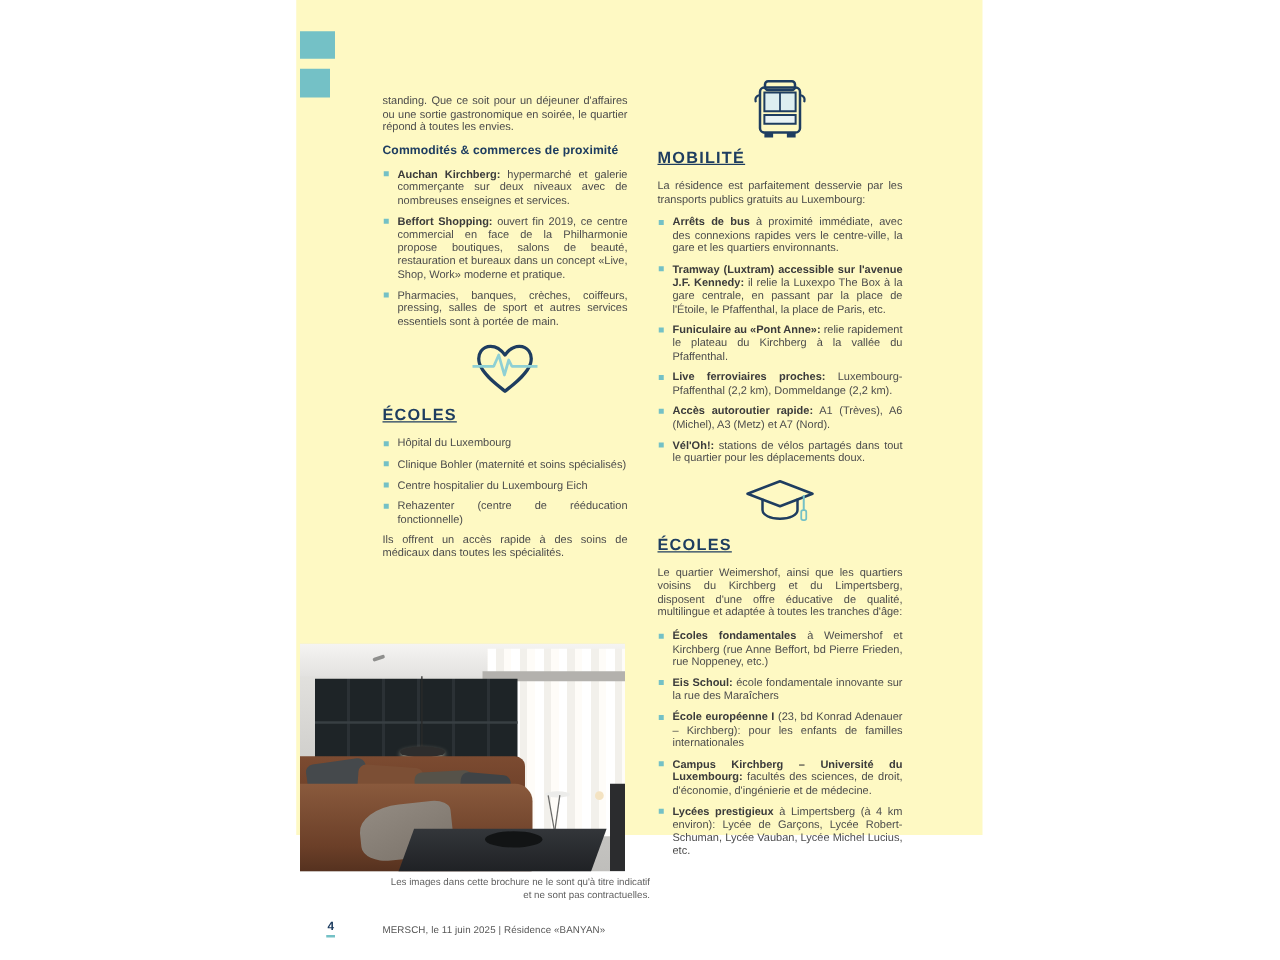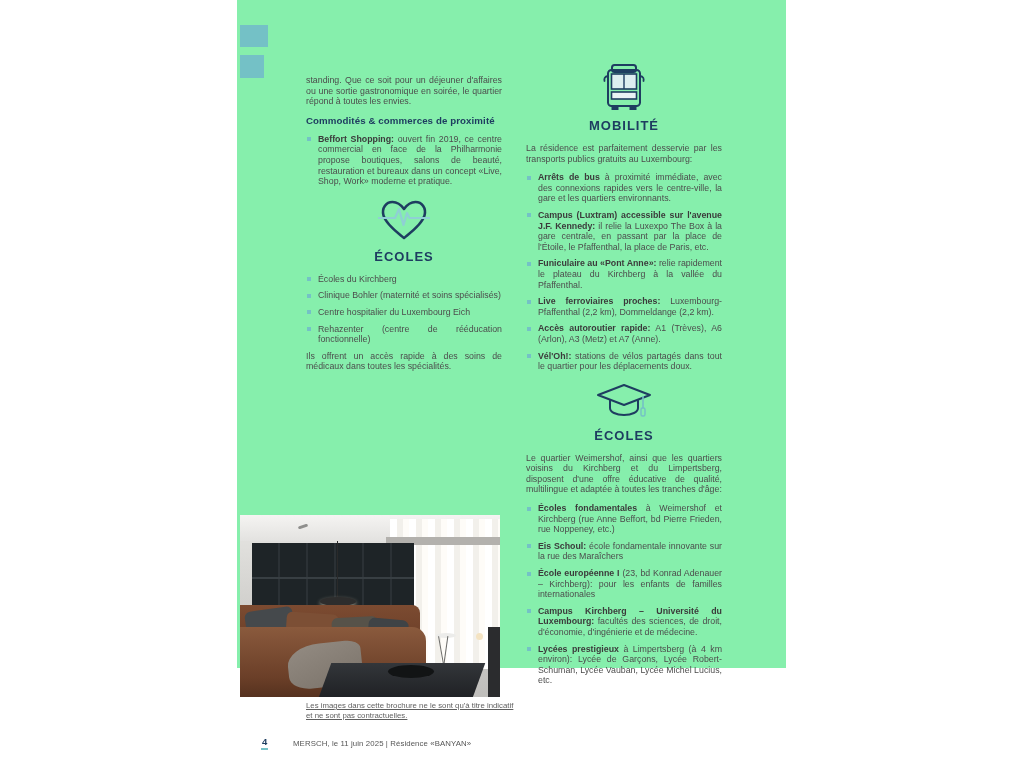--- a/index.html
+++ b/index.html
@@ -3,33 +3,33 @@
 <meta charset="utf-8">
 <style>
   html,body{margin:0;padding:0;}
   body{
     width:1024px;height:768px;position:relative;overflow:hidden;
     background:#ffffff;
     font-family:"Liberation Sans","DejaVu Sans",sans-serif;
   }
   .page{
     position:absolute;left:237px;top:0;width:549px;height:668px;
-    background:#86efac;
+    background:#fef9c3;
   }
   .deco-sq{position:absolute;background:#74c1c6;}
   .deco-sq.s1{left:3px;top:25px;width:28px;height:22px;}
   .deco-sq.s2{left:3px;top:55px;width:24px;height:23px;}
 
   .col{position:absolute;width:196px;}
   .col-left{left:69px;top:75px;}
   .col-right{left:289px;top:62px;}
 
   .body-p{font-size:8.8px;line-height:10.6px;color:#4c4c4c;text-align:justify;margin:0 0 8px 0;}
   .subheading{font-size:9.7px;font-weight:bold;color:#1e3d60;margin:5px 0 8px 0;letter-spacing:.1px;}
-  .section-head{font-size:13px;font-weight:bold;letter-spacing:1px;color:#1e3d60;text-align:center;margin:3px 0 10px 0;}
+  .section-head{font-size:13px;font-weight:bold;letter-spacing:1px;color:#1e3d60;margin:3px 0 10px 0;text-decoration:underline;}
   .icon-wrap{display:flex;justify-content:center;margin:10px 0 6px 0;}
 
   ul.bullets{list-style:none;margin:0 0 2px 0;padding:0;}
   ul.bullets li{
     position:relative;padding-left:12px;margin:0 0 6px 0;
     font-size:8.8px;line-height:10.6px;color:#4c4c4c;text-align:justify;
   }
   ul.bullets li::before{
     content:'';position:absolute;left:1px;top:3.5px;width:4px;height:4px;background:#74c1c6;
   }
@@ -65,57 +65,59 @@
   .ph-cushion3{left:92px;top:102px;width:46px;height:28px;background:#565249;border-radius:6px;transform:rotate(-3deg);}
   .ph-cushion4{left:128px;top:104px;width:40px;height:26px;background:#3f4346;border-radius:6px;transform:rotate(5deg);}
   .ph-throw{left:48px;top:128px;width:74px;height:44px;background:linear-gradient(160deg,#938b82,#7b736a);border-radius:45% 20% 35% 30%;transform:rotate(-6deg);}
   .ph-table{left:84px;top:148px;width:154px;height:40px;background:linear-gradient(180deg,#33363a,#1c1e21);transform:skewX(-20deg);}
   .ph-bowl{left:148px;top:150px;width:46px;height:13px;background:#121415;border-radius:50%;}
   .ph-tv{left:248px;top:112px;width:12px;height:70px;background:#2b2c2e;}
   .ph-lamp{left:236px;top:118px;width:7px;height:7px;background:#f4e3c2;border-radius:50%;}
 
   .caption{
     position:absolute;left:69px;top:701px;width:214px;
-    font-size:7.8px;line-height:9.6px;color:#5f5f5f;text-align:left;text-decoration:underline;
+    font-size:7.8px;line-height:9.6px;color:#5f5f5f;text-align:right;
   }
   .page-num{
     position:absolute;left:24px;top:736px;font-size:9.5px;font-weight:bold;color:#1e3d60;
     border-bottom:2px solid #74c1c6;padding:0 1px 1px 1px;
   }
-  .footer-text{position:absolute;left:56px;top:739px;font-size:7.8px;color:#565656;letter-spacing:.1px;}
+  .footer-text{position:absolute;left:69px;top:739px;font-size:7.8px;color:#565656;letter-spacing:.1px;}
 
   .icon-svg{display:block;}
 </style>
 </head>
 <body>
 
 <div class="page">
 
   <div class="deco-sq s1"></div>
   <div class="deco-sq s2"></div>
 
   <div class="col col-left">
     <p class="body-p">standing. Que ce soit pour un déjeuner d'affaires ou une sortie gastronomique en soirée, le quartier répond à toutes les envies.</p>
 
     <div class="subheading">Commodités &amp; commerces de proximité</div>
 
     <ul class="bullets">
+      <li><b>Auchan Kirchberg:</b><span> hypermarché et galerie commerçante sur deux niveaux avec de nombreuses enseignes et services.</span></li>
       <li><b>Beffort Shopping:</b><span> ouvert fin 2019, ce centre commercial en face de la Philharmonie propose boutiques, salons de beauté, restauration et bureaux dans un concept «Live, Shop, Work» moderne et pratique.</span></li>
+      <li><b></b><span>Pharmacies, banques, crèches, coiffeurs, pressing, salles de sport et autres services essentiels sont à portée de main.</span></li>
     </ul>
 
     <div class="icon-wrap">
       <svg class="icon-svg" width="52" height="46" viewBox="0 0 52 46" fill="none">
         <path d="M26 41 C20 36 8 27.5 5.5 18.5 C3.5 11 8 5 14.5 5 C19.5 5 23.5 8.5 26 12 C28.5 8.5 32.5 5 37.5 5 C44 5 48.5 11 46.5 18.5 C44 27.5 32 36 26 41 Z" stroke="#1e3d60" stroke-width="2.6" stroke-linejoin="round"></path>
         <polyline points="0,21 17,21 21,12 25.5,28 29,16 31.5,21 52,21" stroke="#8fd0d4" stroke-width="2.2" fill="none" stroke-linejoin="round" stroke-linecap="round"></polyline>
       </svg>
     </div>
     <div class="section-head">ÉCOLES</div>
 
     <ul class="bullets">
-      <li><b></b><span>Écoles du Kirchberg</span></li>
+      <li><b></b><span>Hôpital du Luxembourg</span></li>
       <li><b></b><span>Clinique Bohler (maternité et soins spécialisés)</span></li>
       <li><b></b><span>Centre hospitalier du Luxembourg Eich</span></li>
       <li><b></b><span>Rehazenter (centre de rééducation fonctionnelle)</span></li>
     </ul>
     <p class="body-p">Ils offrent un accès rapide à des soins de médicaux dans toutes les spécialités.</p>
   </div>
 
   <div class="col col-right">
     <div class="icon-wrap" style="margin-top:0;">
       <svg class="icon-svg" width="50" height="50" viewBox="0 0 50 50" fill="none">
@@ -128,24 +130,24 @@
         <path d="M41 14 C44.5 14.5 45 17 44.5 19" stroke="#1e3d60" stroke-width="1.8" stroke-linecap="round"></path>
         <rect x="12.5" y="44" width="7" height="4" fill="#1e3d60"></rect>
         <rect x="30.5" y="44" width="7" height="4" fill="#1e3d60"></rect>
       </svg>
     </div>
     <div class="section-head">MOBILITÉ</div>
     <p class="body-p">La résidence est parfaitement desservie par les transports publics gratuits au Luxembourg:</p>
 
     <ul class="bullets">
       <li><b>Arrêts de bus</b><span> à proximité immédiate, avec des connexions rapides vers le centre-ville, la gare et les quartiers environnants.</span></li>
-      <li><b>Campus (Luxtram) accessible sur l'avenue J.F. Kennedy:</b><span> il relie la Luxexpo The Box à la gare centrale, en passant par la place de l'Étoile, le Pfaffenthal, la place de Paris, etc.</span></li>
+      <li><b>Tramway (Luxtram) accessible sur l'avenue J.F. Kennedy:</b><span> il relie la Luxexpo The Box à la gare centrale, en passant par la place de l'Étoile, le Pfaffenthal, la place de Paris, etc.</span></li>
       <li><b>Funiculaire au «Pont Anne»:</b><span> relie rapidement le plateau du Kirchberg à la vallée du Pfaffenthal.</span></li>
       <li><b>Live ferroviaires proches:</b><span> Luxembourg-Pfaffenthal (2,2 km), Dommeldange (2,2 km).</span></li>
-      <li><b>Accès autoroutier rapide:</b><span> A1 (Trèves), A6 (Arlon), A3 (Metz) et A7 (Anne).</span></li>
+      <li><b>Accès autoroutier rapide:</b><span> A1 (Trèves), A6 (Michel), A3 (Metz) et A7 (Nord).</span></li>
       <li><b>Vél'Oh!:</b><span> stations de vélos partagés dans tout le quartier pour les déplacements doux.</span></li>
     </ul>
 
     <div class="icon-wrap">
       <svg class="icon-svg" width="58" height="40" viewBox="0 0 58 40" fill="none">
         <polygon points="29,3 55,13 29,23 3,13" stroke="#1e3d60" stroke-width="2" stroke-linejoin="round"></polygon>
         <path d="M15 17 v9 c0 4 6 7 14 7 c8 0 14 -3 14 -7 v-9" stroke="#1e3d60" stroke-width="2"></path>
         <line x1="48" y1="14" x2="48" y2="26" stroke="#74c1c6" stroke-width="1.6"></line>
         <rect x="46" y="26" width="4" height="8" rx="1.5" stroke="#74c1c6" stroke-width="1.4"></rect>
       </svg>

